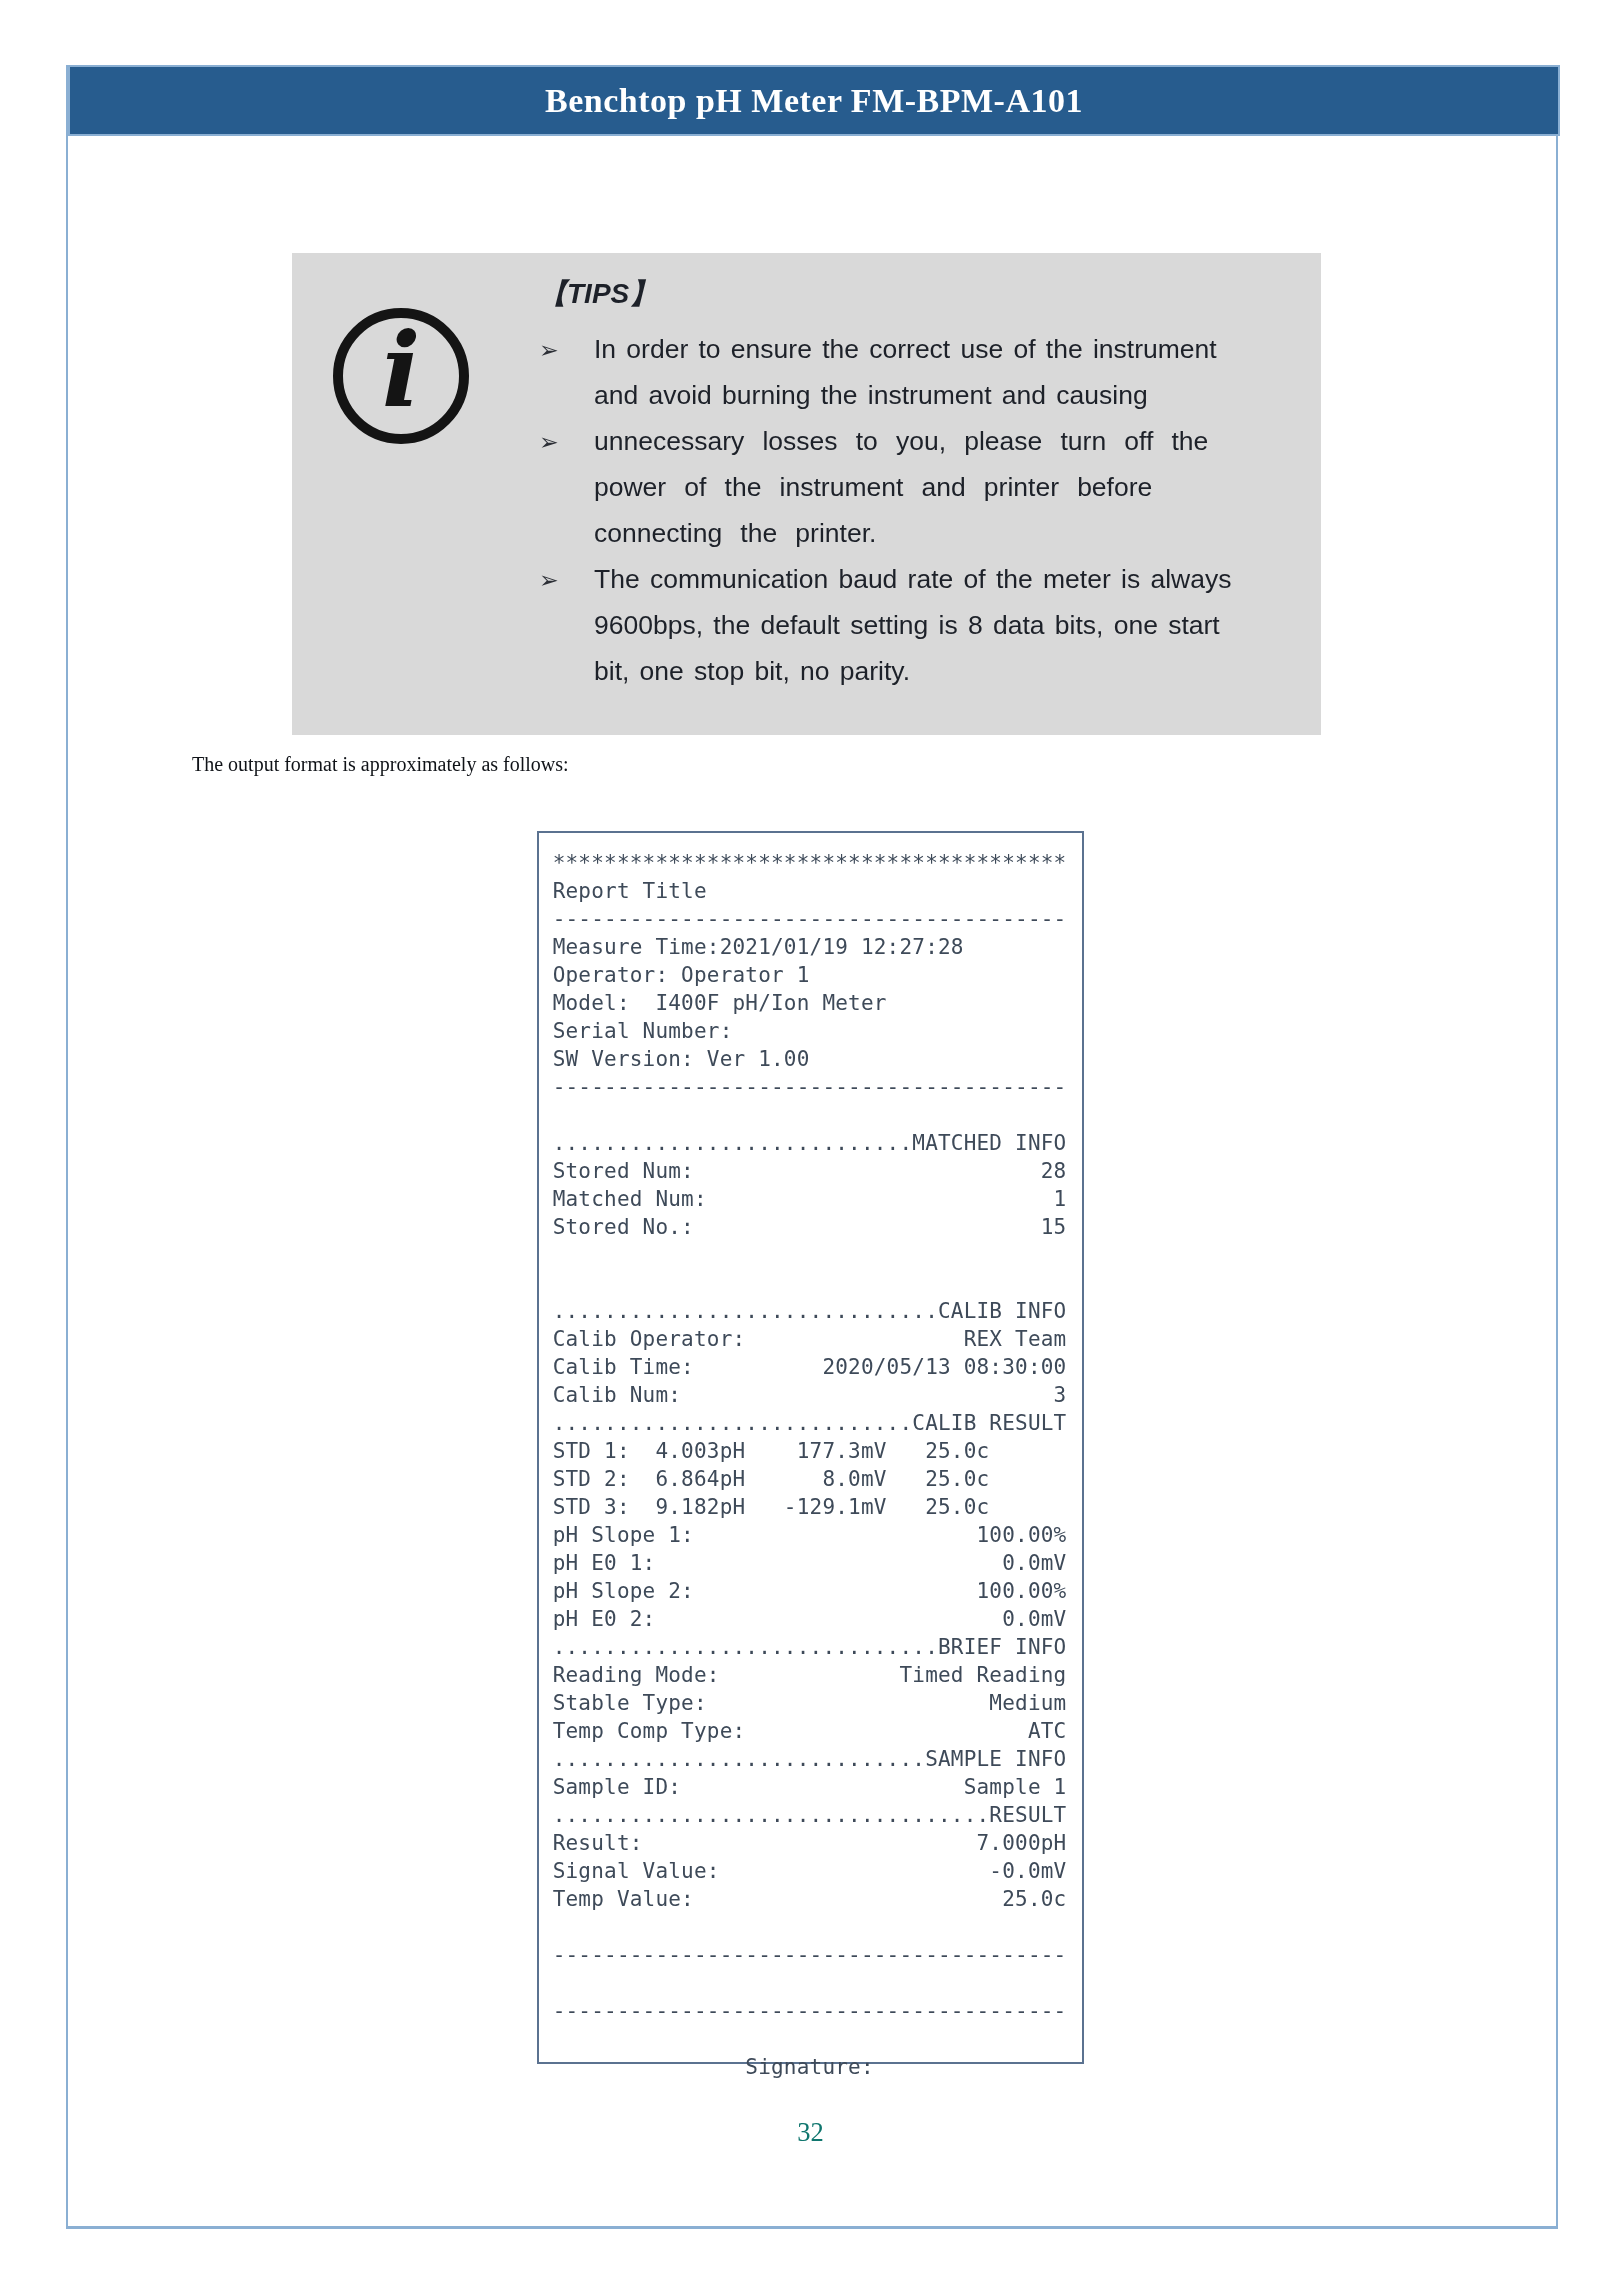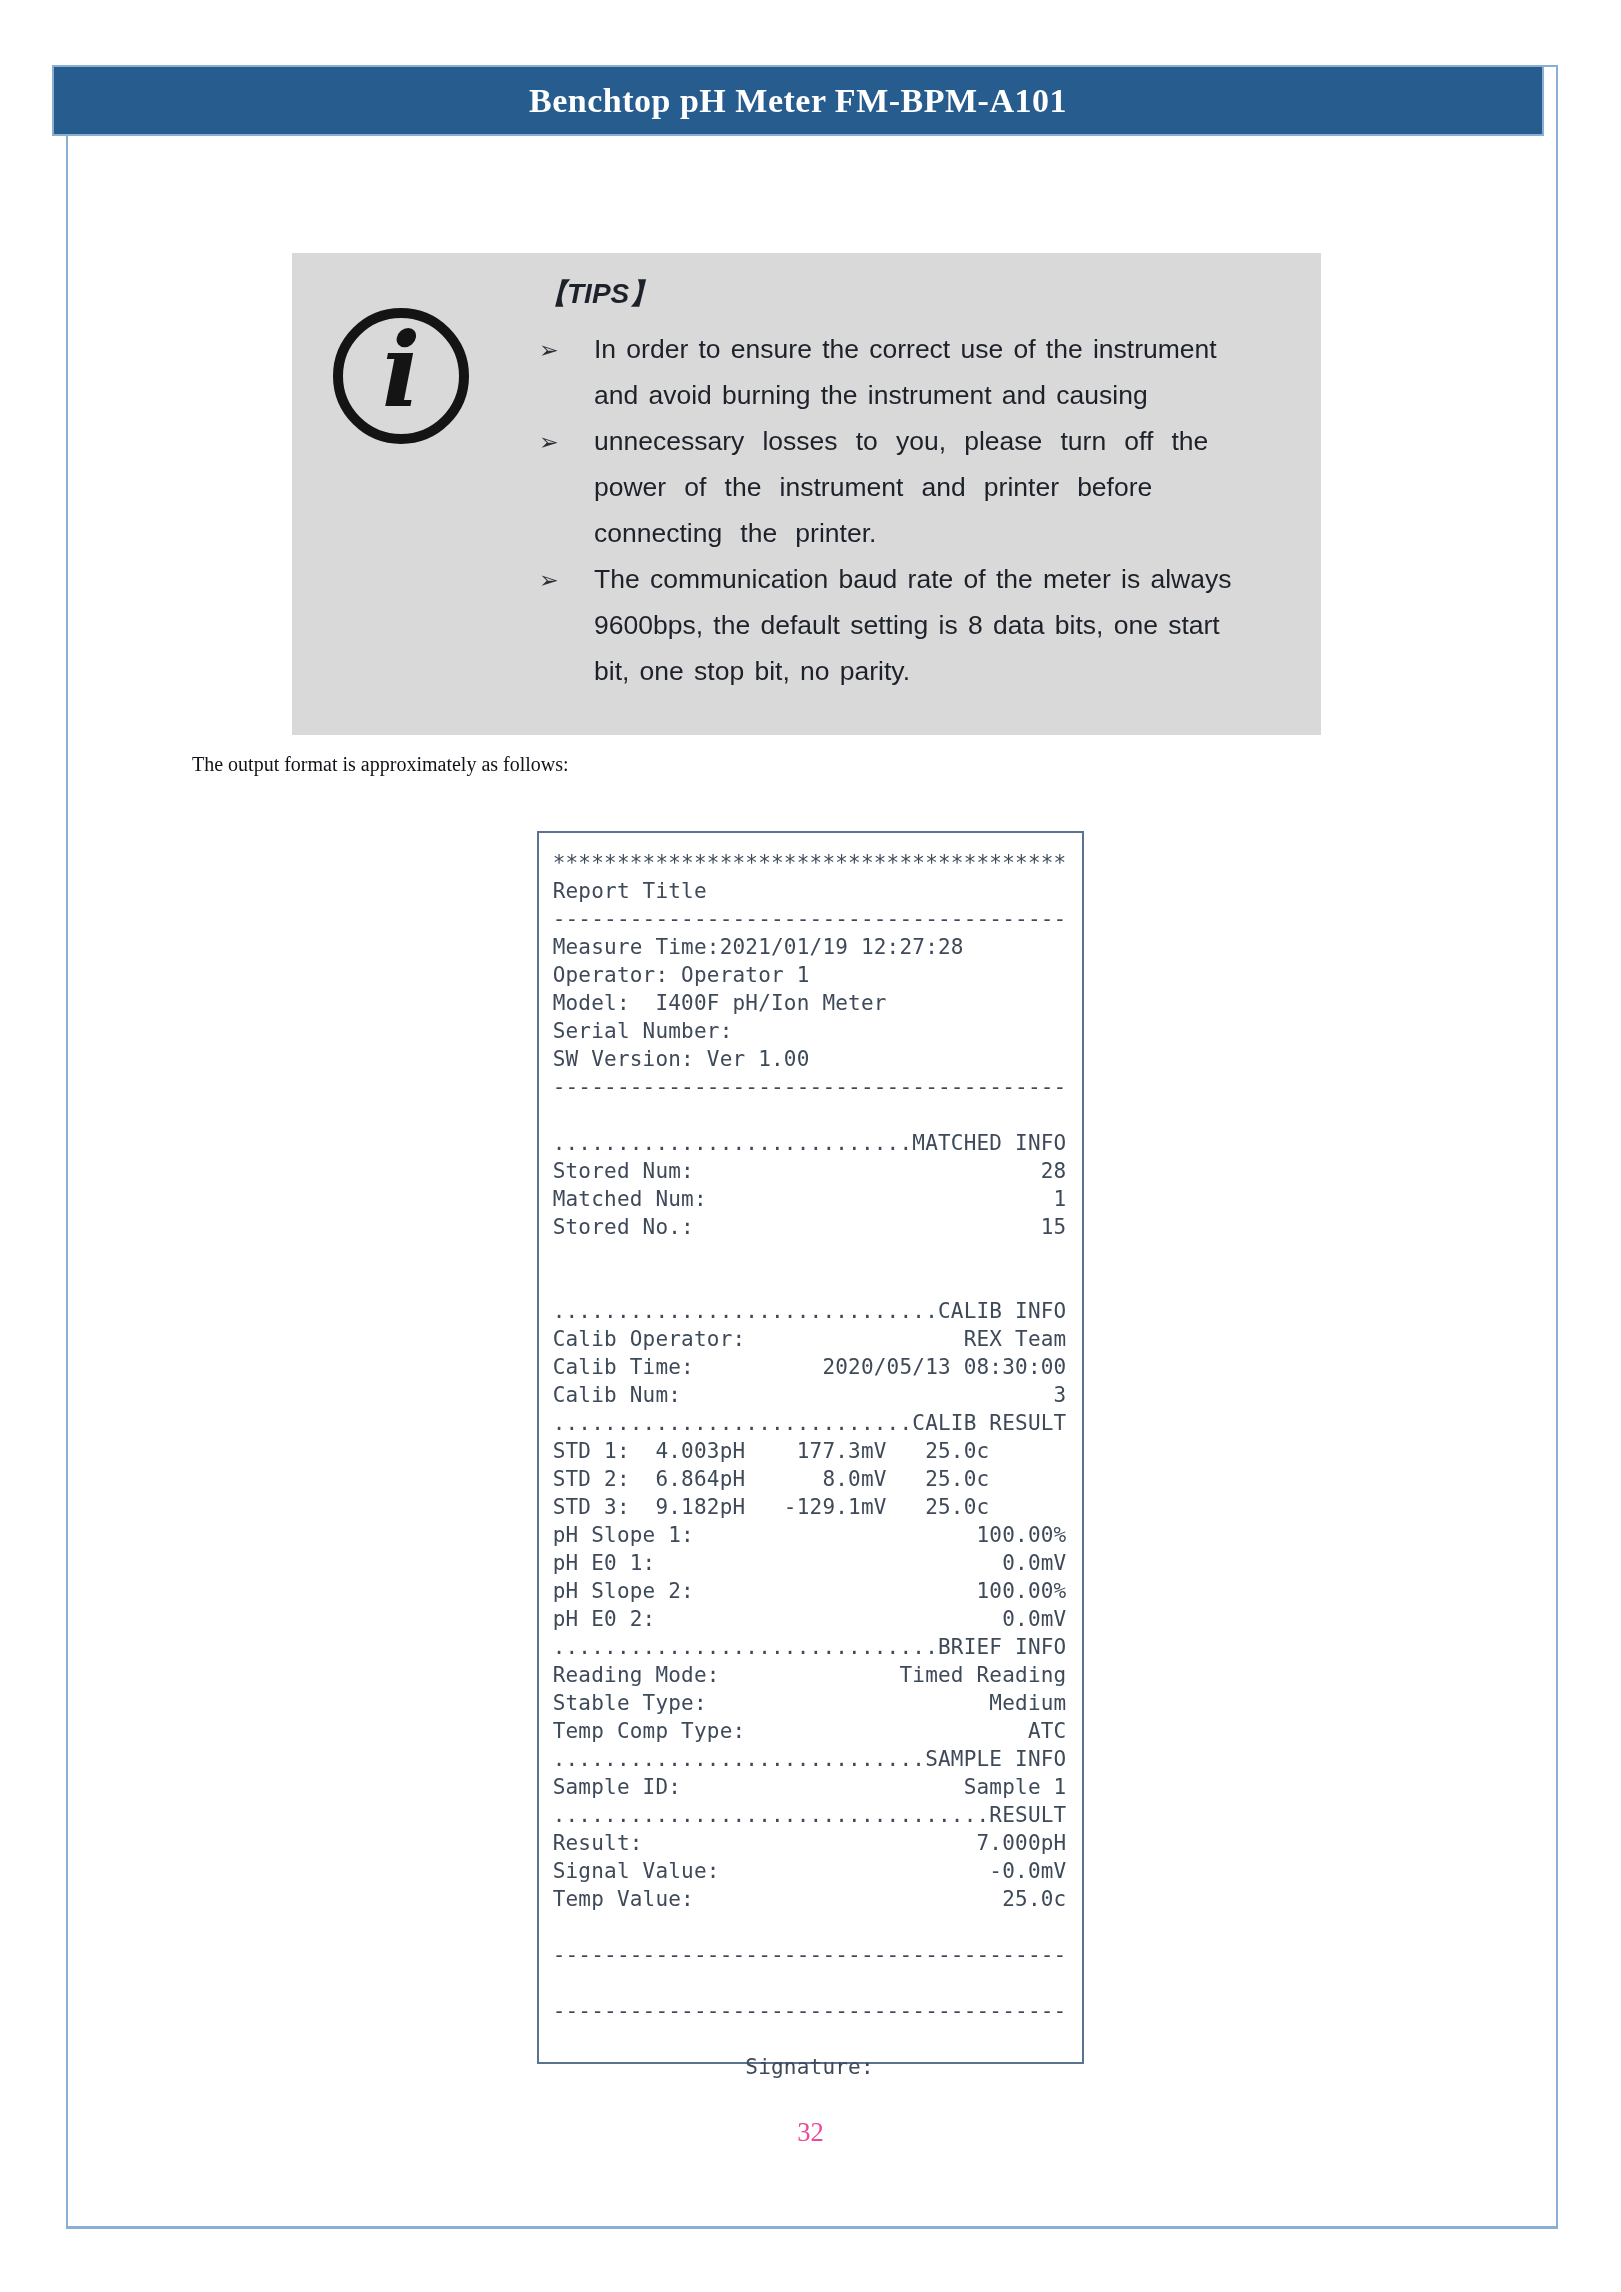--- a/index.html
+++ b/index.html
@@ -23,21 +23,21 @@
     top: 65px;
     width: 1492px;
     height: 2164px;
     border: 2px solid #8aafd3;
     border-bottom-width: 3.9px;
     box-sizing: border-box;
   }
   
   .header-bar {
     position: absolute;
-    left: 52px;
+    left: 68px;
     top: 65px;
     width: 1492px;
     height: 71px;
     background: #275c8e;
     border: 2px solid #8aafd3;
     box-sizing: border-box;
     display: flex;
     align-items: center;
     justify-content: center;
   }
@@ -146,21 +146,21 @@
   }
   
   .page-number {
     position: absolute;
     left: 0;
     top: 2117px;
     width: 1621px;
     text-align: center;
     font-family: "Liberation Serif", serif;
     font-size: 26.5px;
-    color: #ec4899;
+    color: #0f766e;
   }
 </style>
 </head>
 <body>
 
 <div class="page">
 
   <div class="frame"></div>
 
   <div class="header-bar">

